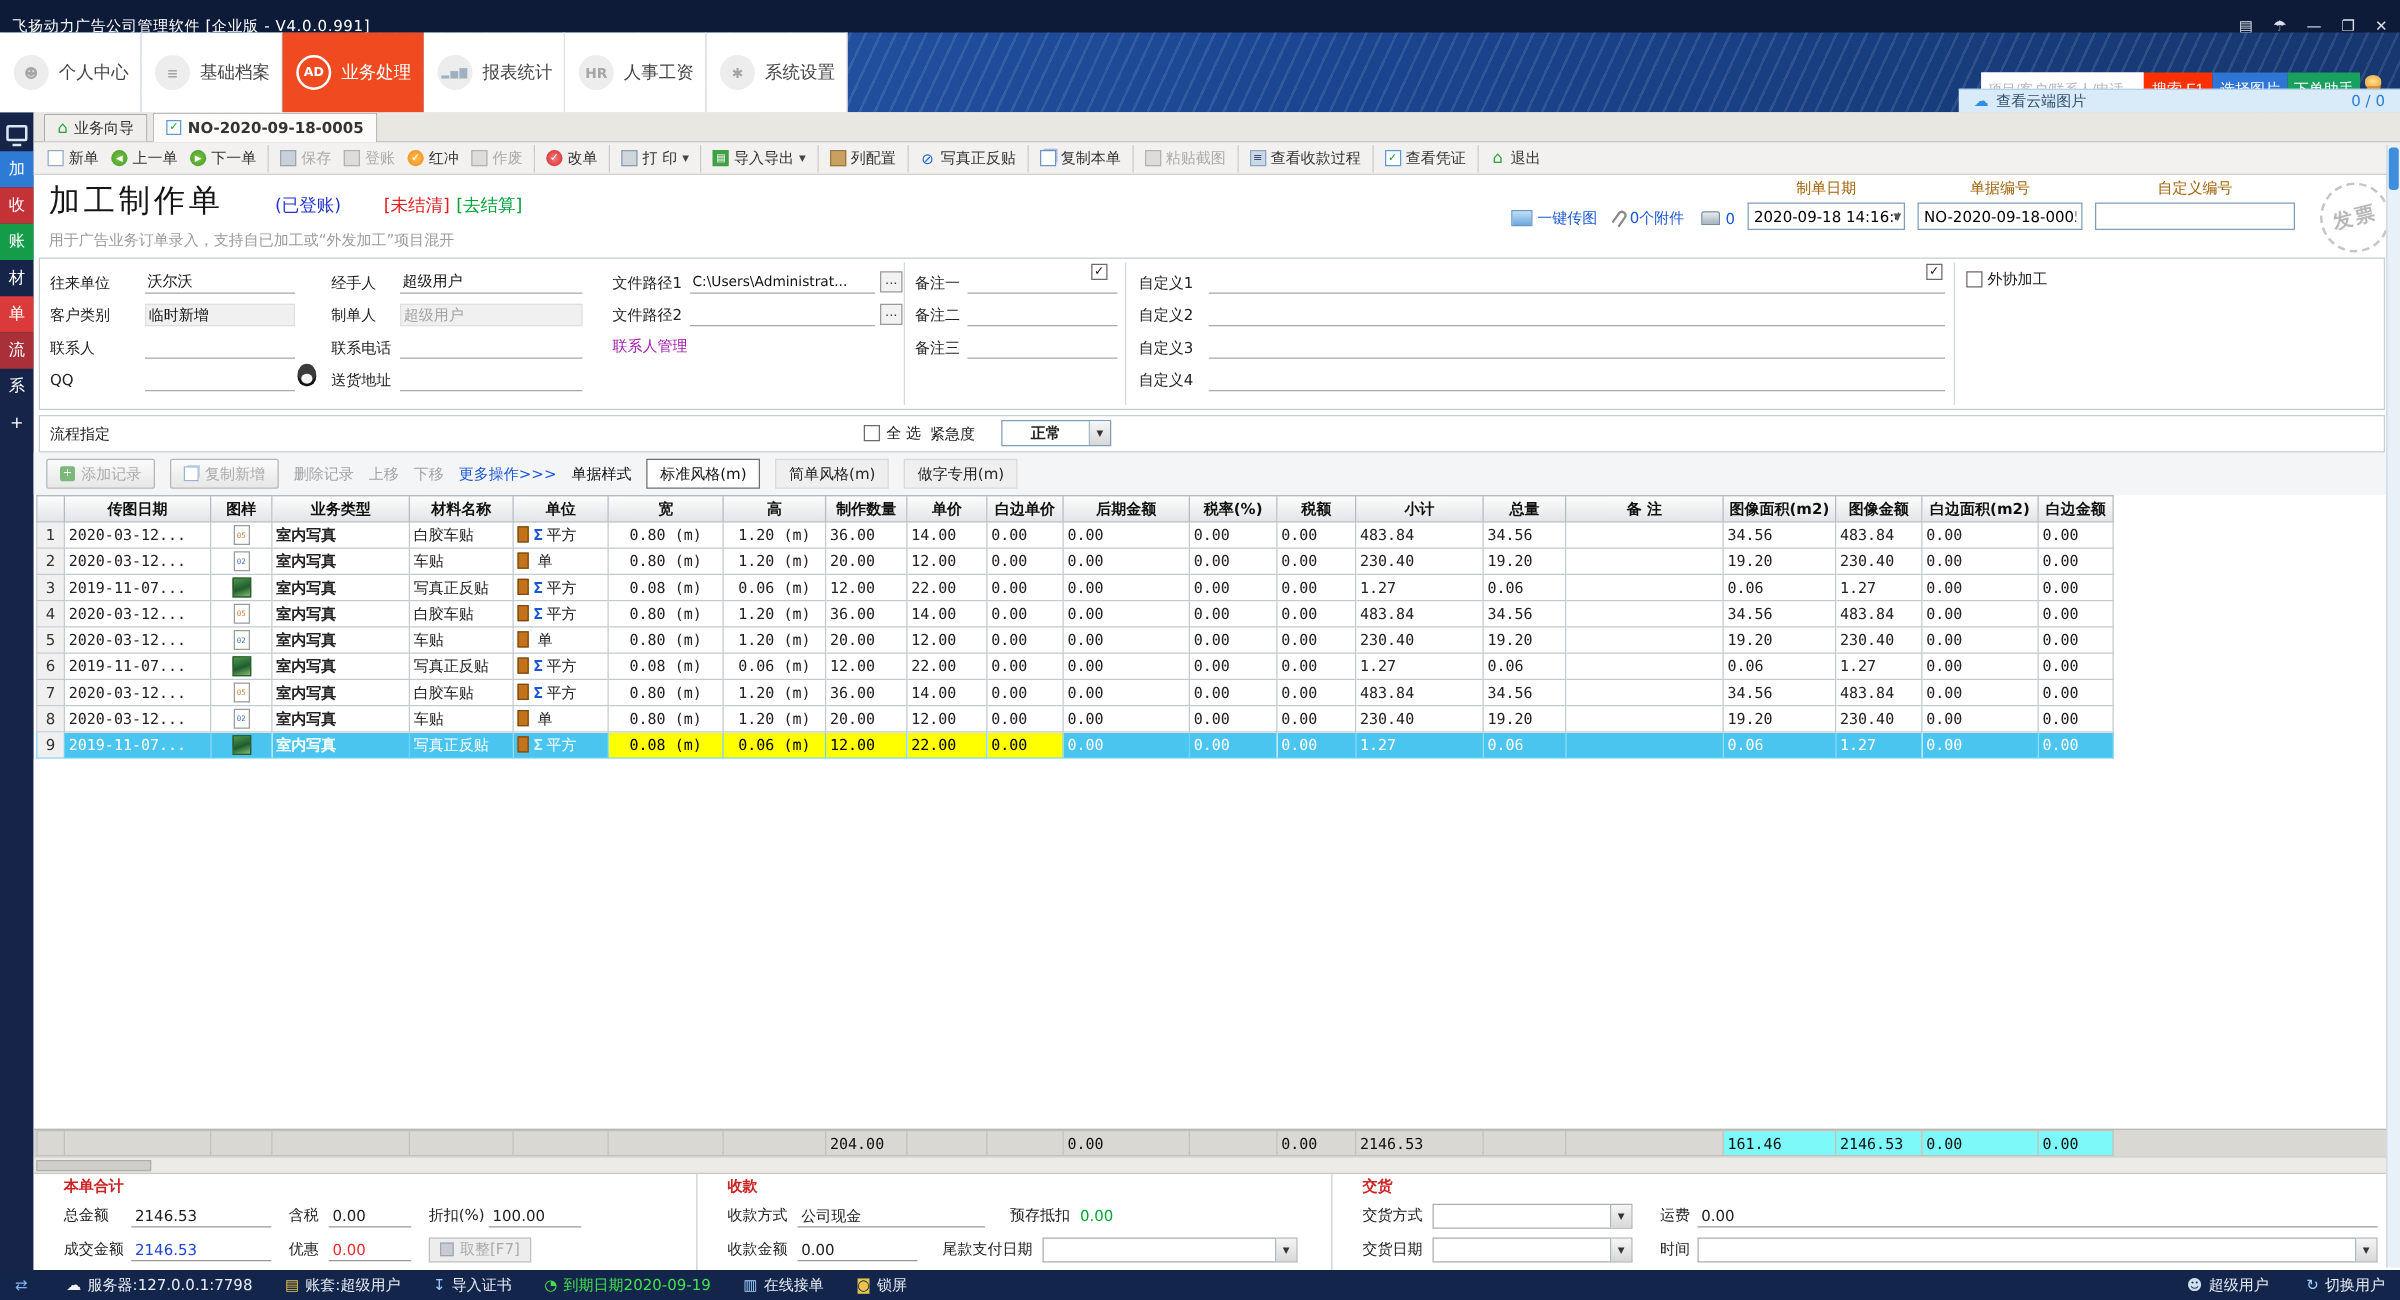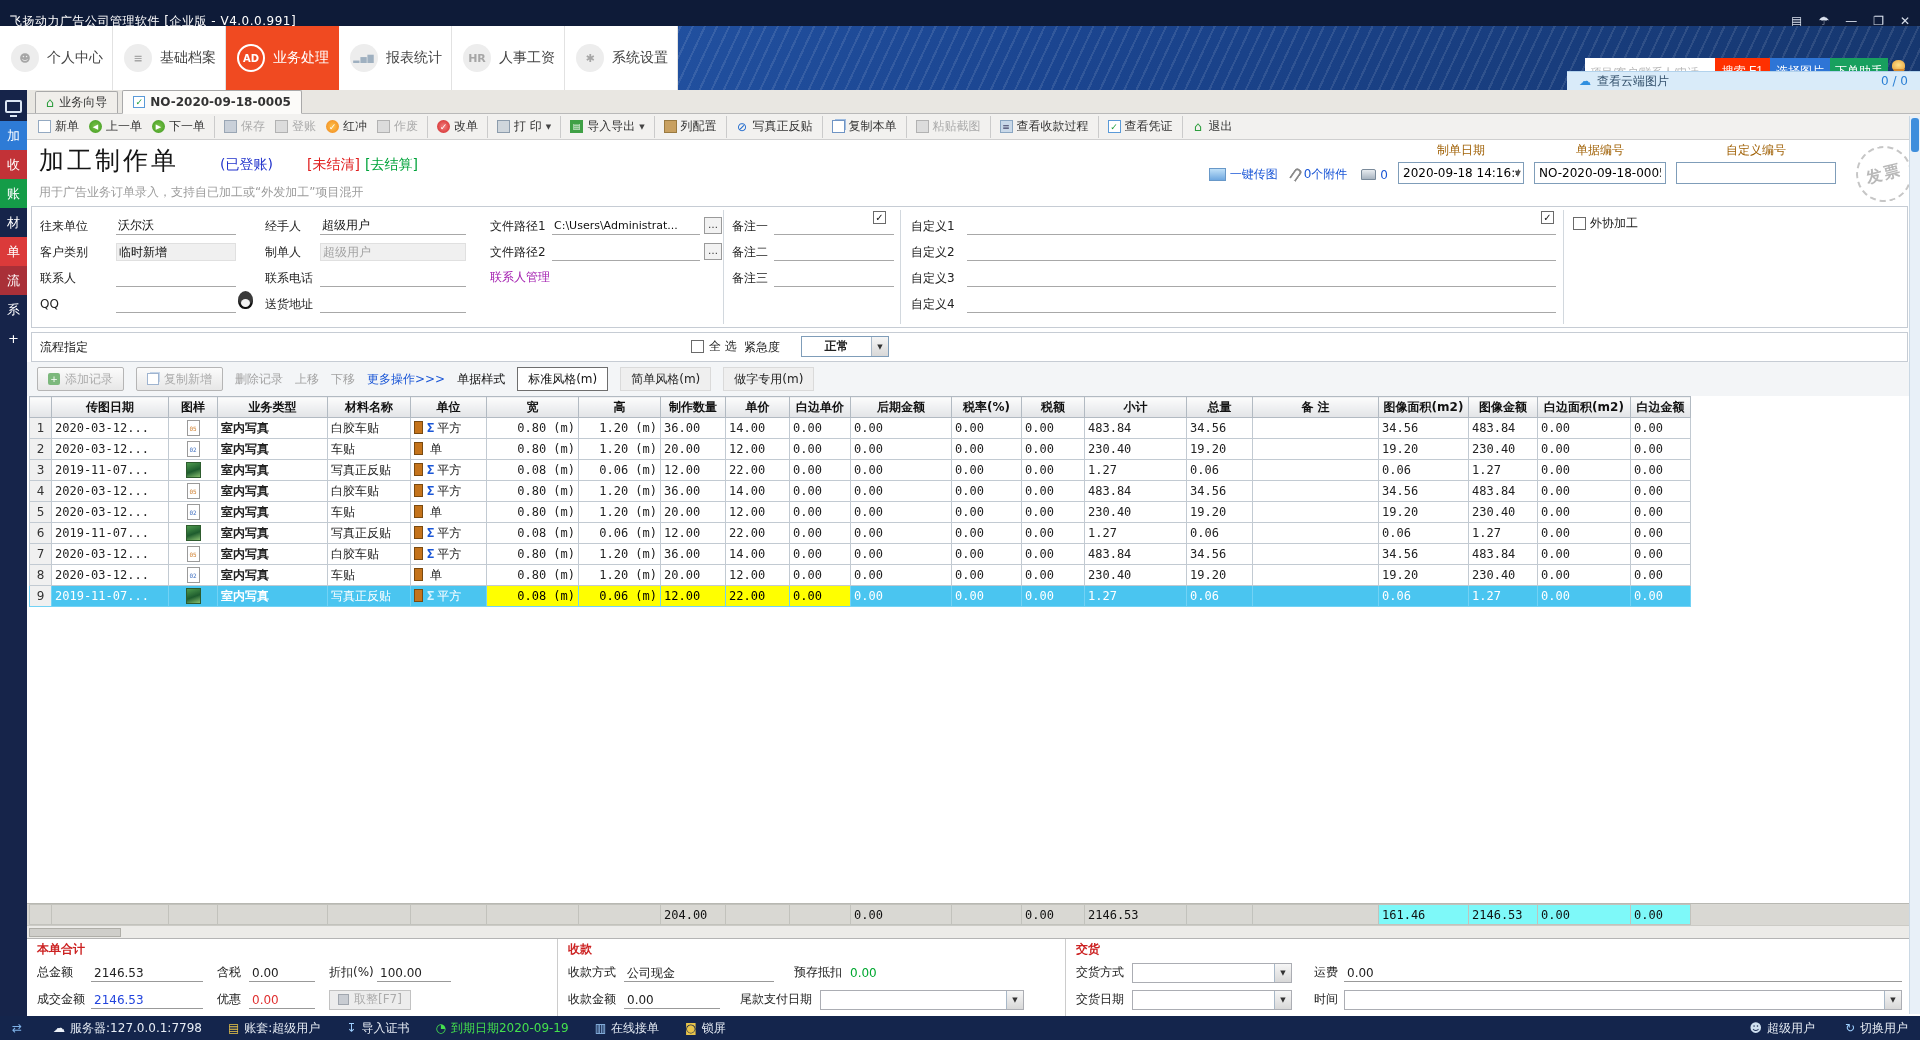--- a/index.html
+++ b/index.html
@@ -155,21 +155,21 @@
 .gridwrap{flex:0 0 auto}
 table.grid{margin-left:2px;border-collapse:collapse;table-layout:fixed;width:1661px;font-family:"DejaVu Sans Mono","DejaVu Sans",monospace;font-size:12px}
 table.grid th{height:21px;background:linear-gradient(#FCFCFC,#E2E4E7);border:1px solid #B2BAC2;font-weight:bold;text-align:center;padding:0;color:#111;font-family:"DejaVu Sans","Liberation Sans",sans-serif;overflow:hidden;white-space:nowrap}
 table.grid td{height:21px;border:1px solid #C2CAD2;padding:0 3px;white-space:nowrap;overflow:hidden;background:#FFF}
 td.c-idx{background:#F0F0F0 !important;text-align:center;border-color:#B2BAC2;color:#333;font-family:"DejaVu Sans","Liberation Sans",sans-serif}
 td.c-type{font-weight:bold;font-family:"DejaVu Sans","Liberation Sans",sans-serif}
 td.c-mat,td.c-date{font-family:"DejaVu Sans Mono","DejaVu Sans",monospace}
 td.bg-y{background:#FFFF00}
 td.bg-o{background:#F8BE83}
 td.bg-c{background:#7EF9F9}
-td.c-wh{text-align:right}
+td.c-wh{text-align:center}
 td.c-thumb{text-align:center}
 .swatch{display:inline-block;width:9px;height:13px;background:#C4731B;border:1px solid #7A4A10;vertical-align:-2px;margin-right:4px}
 .sig{color:#1A56D6;font-weight:bold;margin-right:3px}
 .thumb{display:inline-block;width:13px;height:16px;border:1px solid #9A9A9A;background:#FFF;font-size:6px;text-align:center;line-height:15px;vertical-align:middle}
 .th-t05{color:#D08030}.th-t05::before{content:"05"}
 .th-t02{color:#4070C0}.th-t02::before{content:"02"}
 .th-tph{width:15px;background:linear-gradient(160deg,#4E9A4E,#1E5C2E 55%,#86BE6E);border-color:#2E5C2E}
 tr.selected td{background:#4AC5F0;color:#FFF;border-color:#72D2F5}
 tr.selected td.bg-y{background:#FFFF00;color:#000}
 tr.selected .sig{color:#D8F4FF}
@@ -178,21 +178,21 @@
 
 .totband{flex:0 0 21px;background:#D9D8D3;border-top:1px solid #B8B8B2}
 table.tots{margin-left:2px;border-collapse:collapse;table-layout:fixed;width:1661px;font-family:"DejaVu Sans Mono","DejaVu Sans",monospace;font-size:12px}
 table.tots td{height:20px;border:1px solid #C2C2BC;padding:0 3px;white-space:nowrap;overflow:hidden;color:#111}
 table.tots td.bg-c{background:#7EF9F9}
 .hscroll{flex:0 0 13px;background:#ECEBE8;border-top:1px solid #CCCBC6;position:relative}
 .hthumb{position:absolute;left:2px;top:2px;width:92px;height:9px;background:#CFCECA;border:1px solid #AFAEA8}
 
 
 .bottom{flex:0 0 78px;border-top:1px solid #B4B4B4;display:flex;background:#FFF}
-.bsec{padding:2px 10px;position:relative}
+.bsec{padding:2px 24px;position:relative}
 .bsec.s1{width:530px}
 .bsec.s2{width:508px;border-left:1px solid #CCC}
 .bsec.s3{flex:1;border-left:1px solid #CCC;padding-right:18px}
 .bhead{color:#CC2222;font-weight:bold;height:18px;font-size:12px}
 .brow{display:flex;align-items:center;height:27px;font-size:12px;white-space:nowrap}
 .blab{display:inline-block}
 .uv{display:inline-block;border-bottom:1px solid #999;height:18px;line-height:18px;padding:0 3px}
 .blue{color:#2244DD}.red{color:#E03030}.greenv{color:#00A830}
 .roundbtn{height:20px;padding:0 8px;background:#EDEDED;border:1px solid #C2C2C2;color:#ABABAB;display:inline-flex;gap:5px;align-items:center;margin-left:14px}
 .roundbtn .gi2{width:11px;height:11px;background:#C8CCD2;border:1px solid #A0A6AE}

